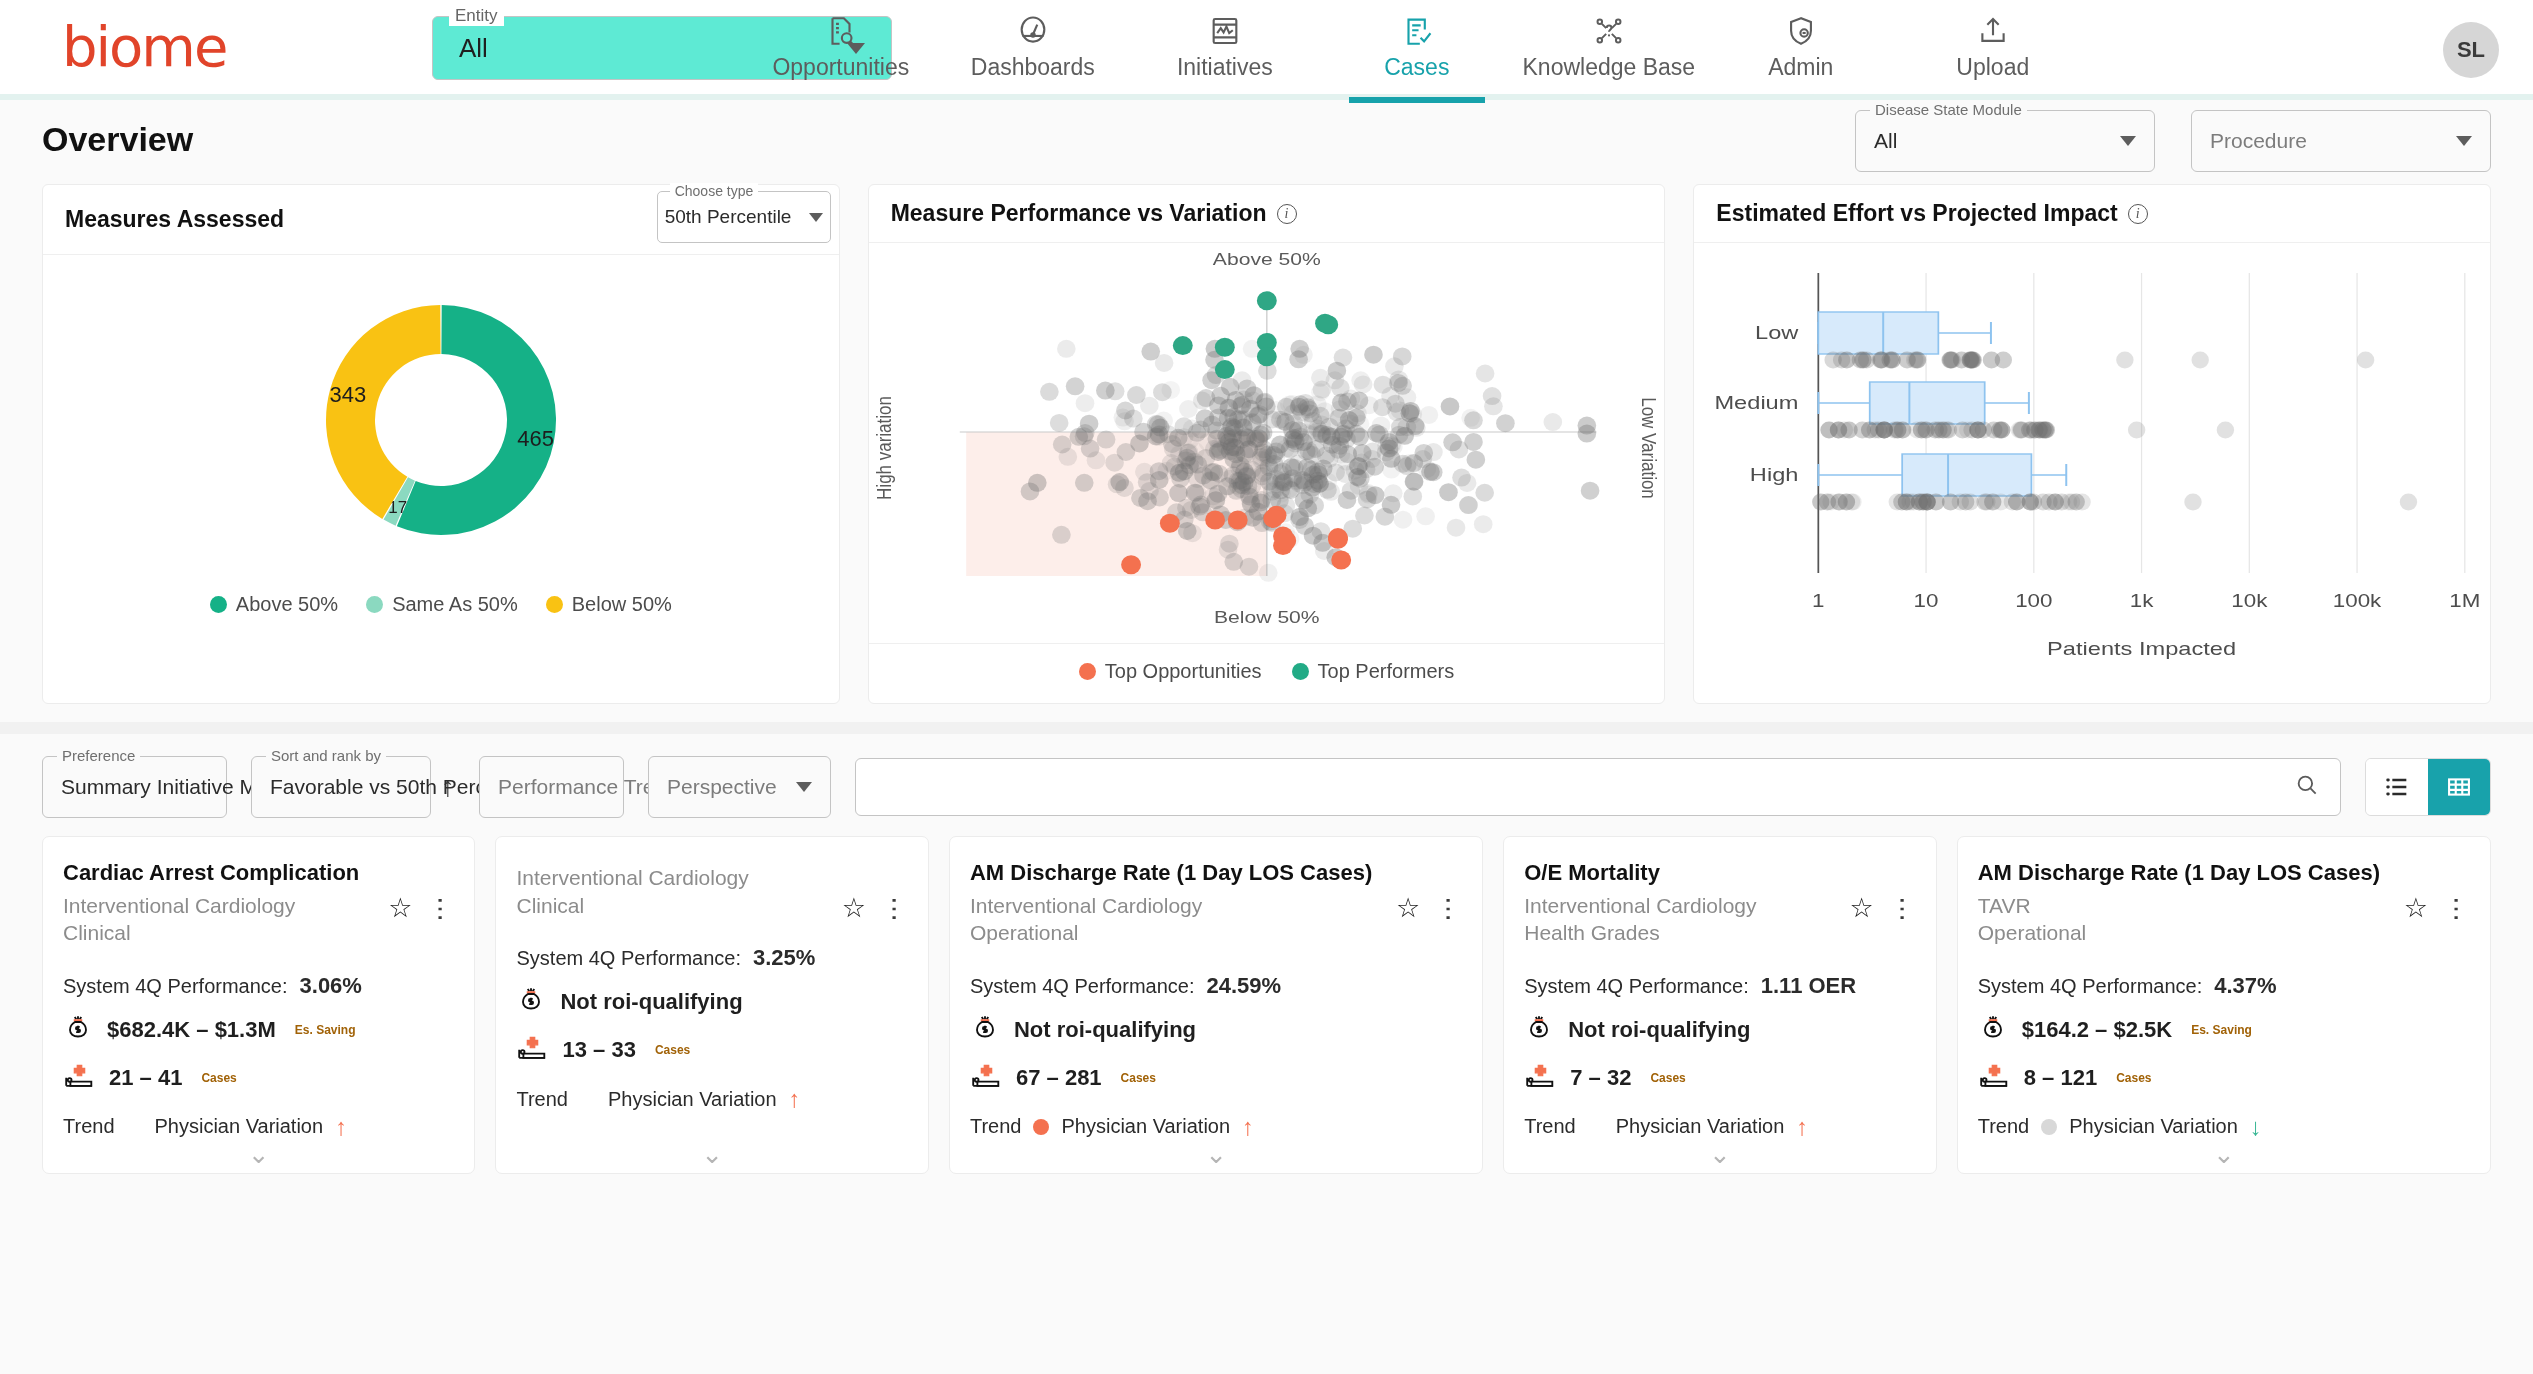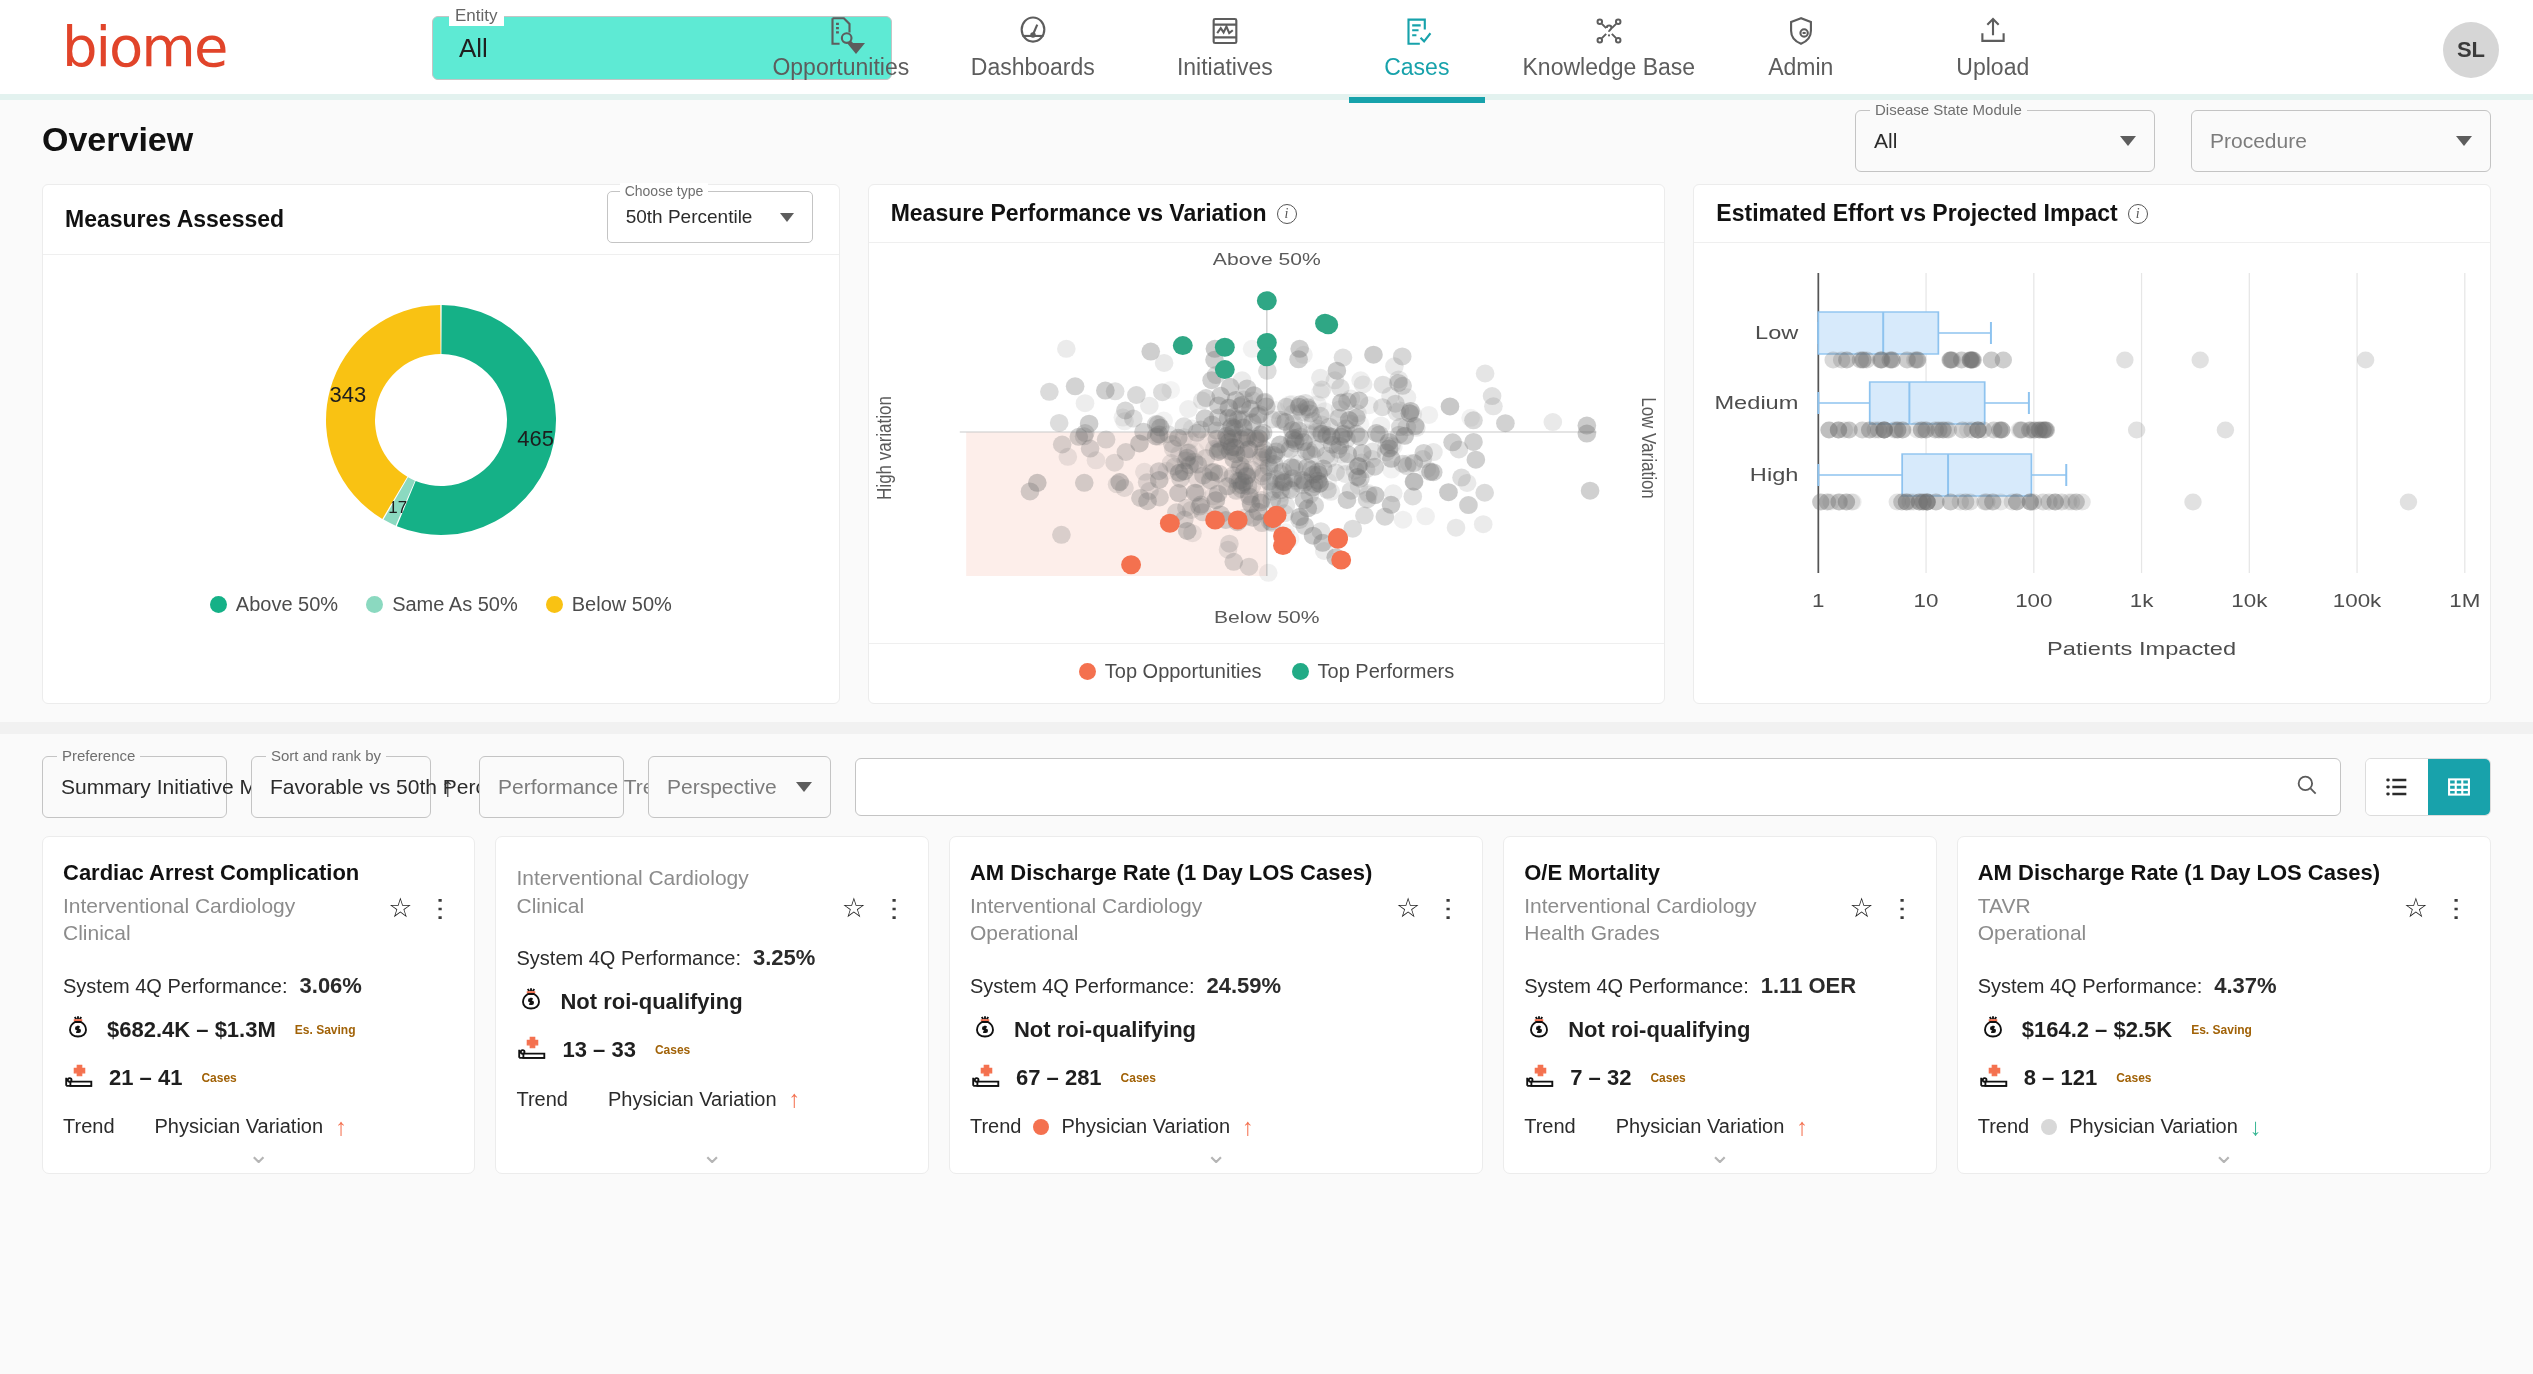--- a/index.html
+++ b/index.html
@@ -64,22 +64,22 @@
   
   .chartrow { display:flex; gap:28px; padding: 6px 42px 0 42px; }
   .card { background:#fff; border:1px solid #ececec; border-radius:6px; flex:1; }
   .card-head { height:58px; display:flex; align-items:center; padding:0 22px;
                border-bottom:1px solid #efefef; position:relative; }
   .card-head.tall { height:70px; }
   .card-title { font-size:23px; font-weight:bold; color:#111; }
   .info-i { display:inline-flex; width:20px;height:20px;border:1.6px solid #555;
     border-radius:50%; font-size:14px; align-items:center; justify-content:center;
     margin-left:10px; color:#555; font-style:italic; font-family:"Liberation Serif",serif;}
-  .choose-type { position:absolute; right:26px; top:6px; width:206px; height:52px;
-    border:1px solid #c4c4c4;border-radius:5px;display:flex;align-items:center;padding:0 18px;}
+  .choose-type { position:absolute; right:8px; top:6px; width:174px; height:52px;
+    border:1px solid #c4c4c4;border-radius:5px;display:flex;align-items:center;padding:0 7px;}
   .choose-type .legend{position:absolute;top:-9px;left:12px;background:#fff;padding:0 5px;
     font-size:14px;color:#6f6f6f;}
   .choose-type .fval{font-size:19px;color:#2b2b2b;}
   .choose-type .sel-arrow{margin-left:auto;border-left-width:7px;border-right-width:7px;
     border-top-width:9px;}
 
   .card-body { position:relative; }
   .donut-wrap { height:330px; display:flex; align-items:center; justify-content:center; }
   .legend-row { display:flex; justify-content:center; gap:28px; padding:8px 0 22px 0;
     font-size:20px; color:#4c4c4c; }

